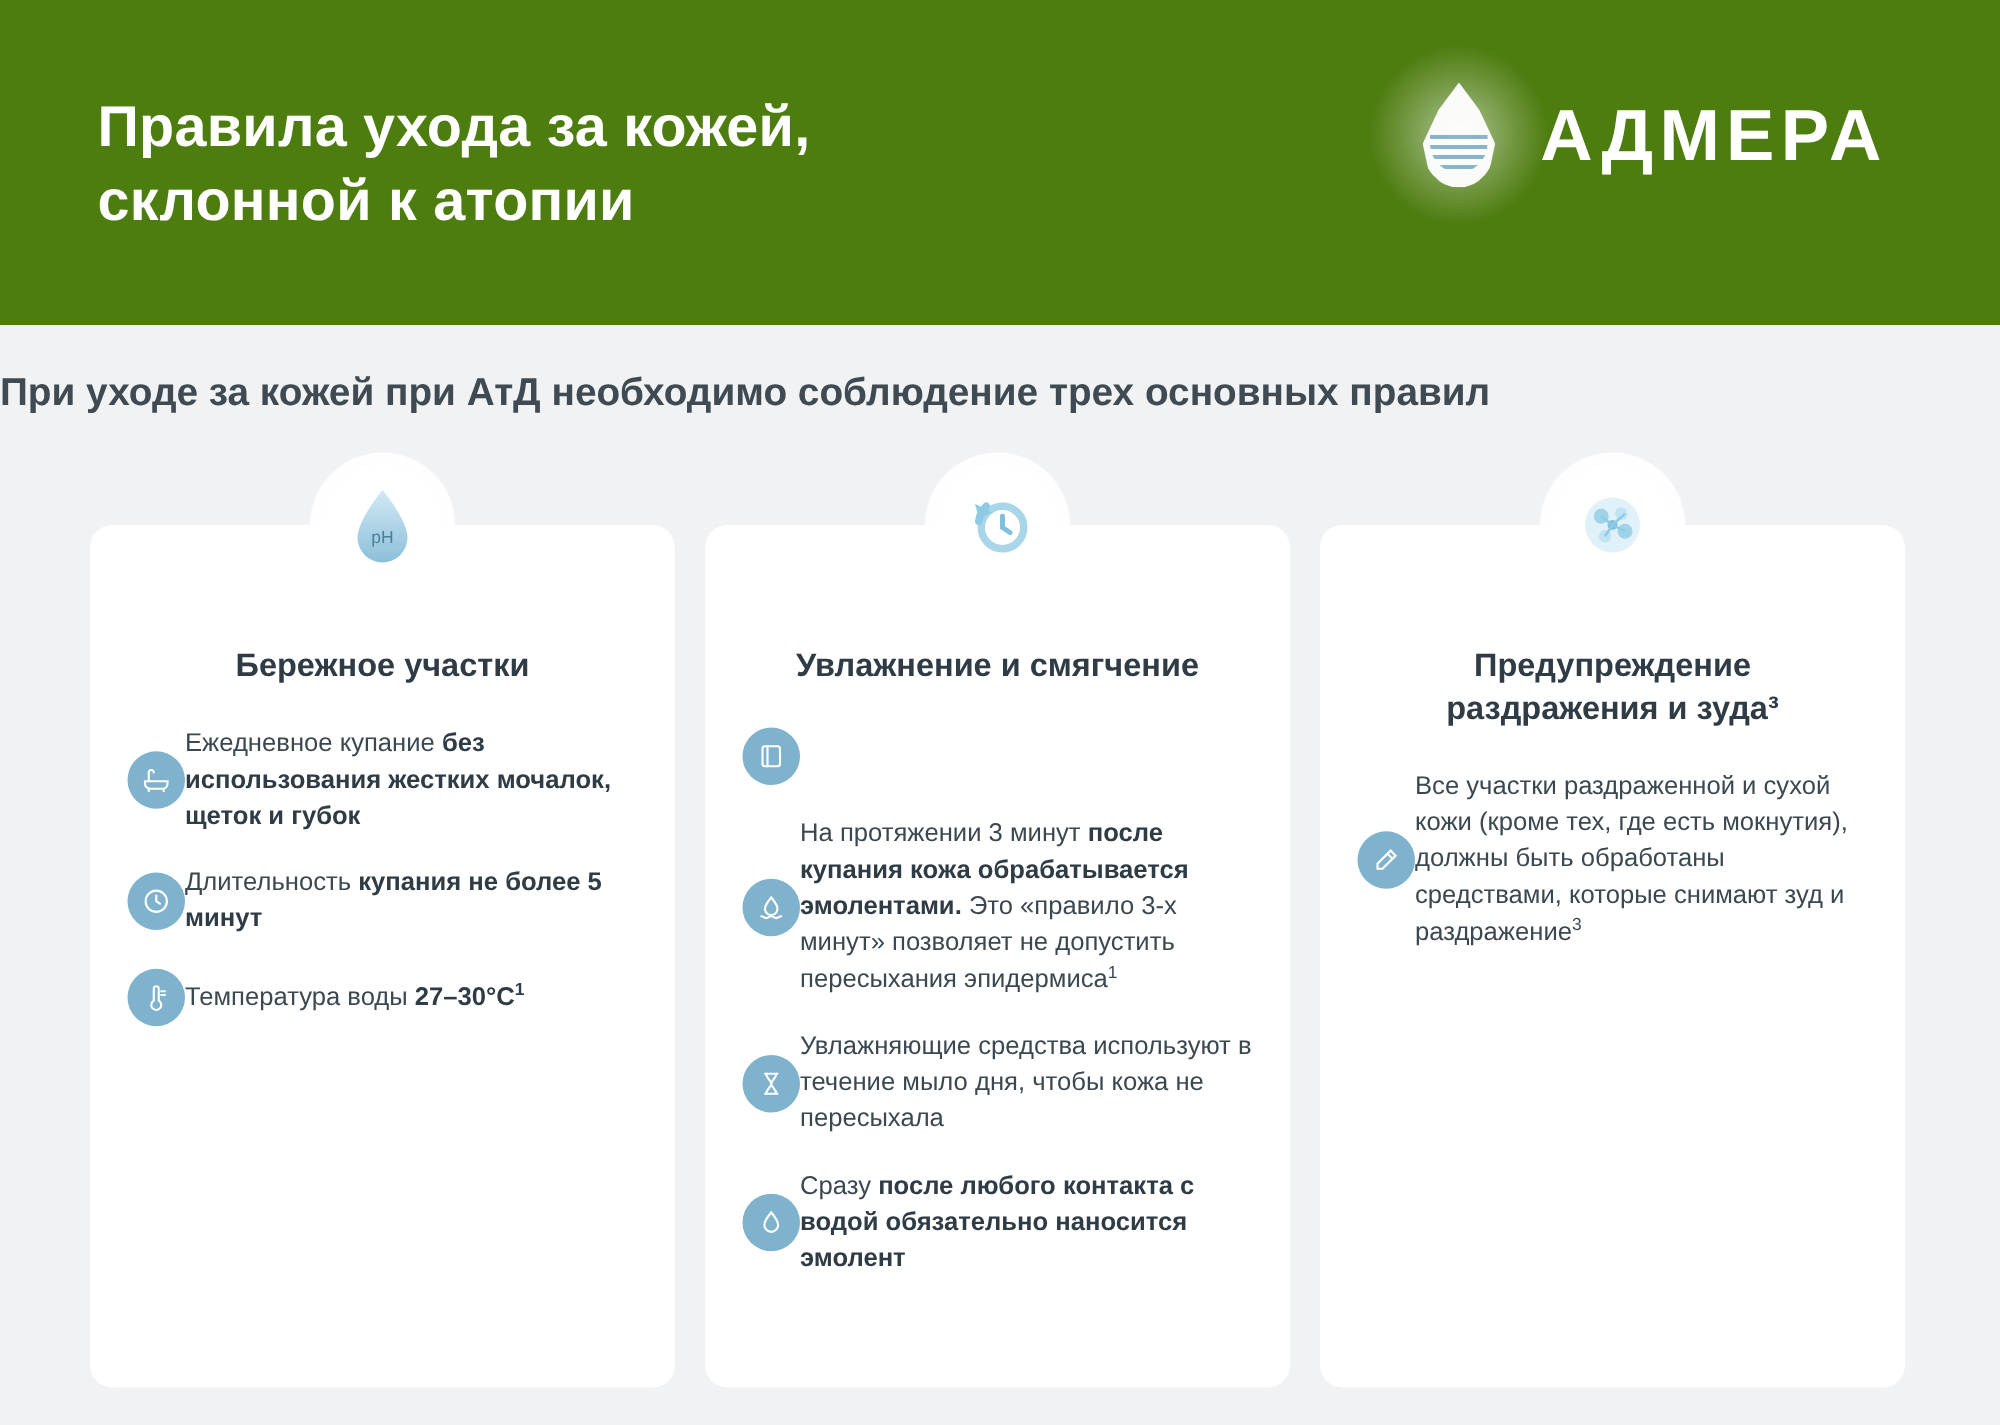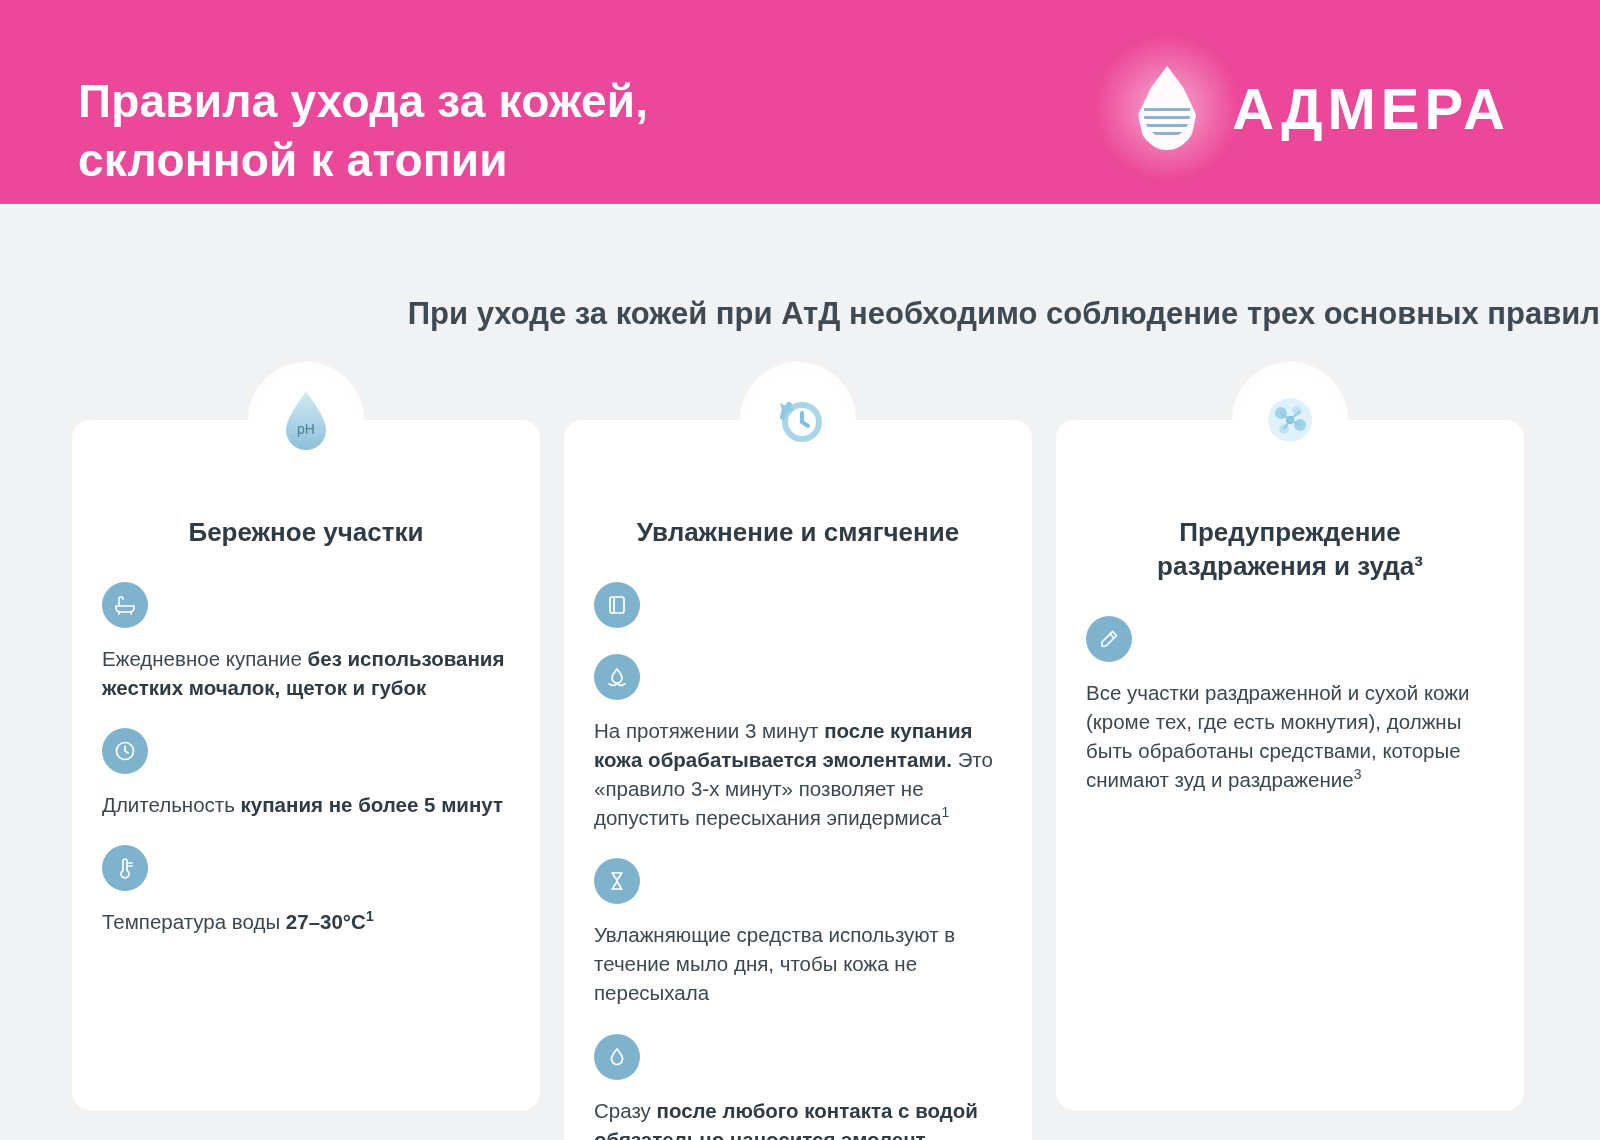--- a/index.html
+++ b/index.html
@@ -15,22 +15,22 @@
     position: relative;
     width: 1600px;
     height: 1140px;
     background: #f1f2f3;
   }
 
   
   .header {
     position: relative;
     width: 1600px;
-    height: 204px;
-    background: #ec4899;
+    height: 260px;
+    background: #4d7c0f;
     overflow: hidden;
   }
   .header-title {
     position: absolute;
     left: 78px;
     top: 72px;
     color: #ffffff;
     font-size: 46px;
     font-weight: bold;
     line-height: 1.28;
@@ -92,21 +92,21 @@
     font-weight: bold;
     letter-spacing: 5px;
   }
 
   
   .subtitle {
     position: absolute;
     left: 0;
     top: 296px;
     width: 1600px;
-    text-align: right;
+    text-align: left;
     color: #3f4a52;
     font-size: 31px;
     font-weight: bold;
   }
 
   
   .cards {
     position: absolute;
     left: 72px;
     top: 420px;
@@ -154,24 +154,23 @@
     color: #2f3c45;
     font-size: 26px;
     font-weight: bold;
     line-height: 1.3;
     margin-bottom: 30px;
     white-space: pre-line;
   }
 
   .item {
     display: flex;
-    gap: 16px;
+    gap: 0;
     margin-bottom: 24px;
-    align-items: flex-start;
-    flex-direction: column;
+    align-items: center;
   }
   .item-icon {
     flex: 0 0 auto;
     width: 46px;
     height: 46px;
     border-radius: 50%;
     background: #7fb2cd;
     display: flex;
     align-items: center;
     justify-content: center;

